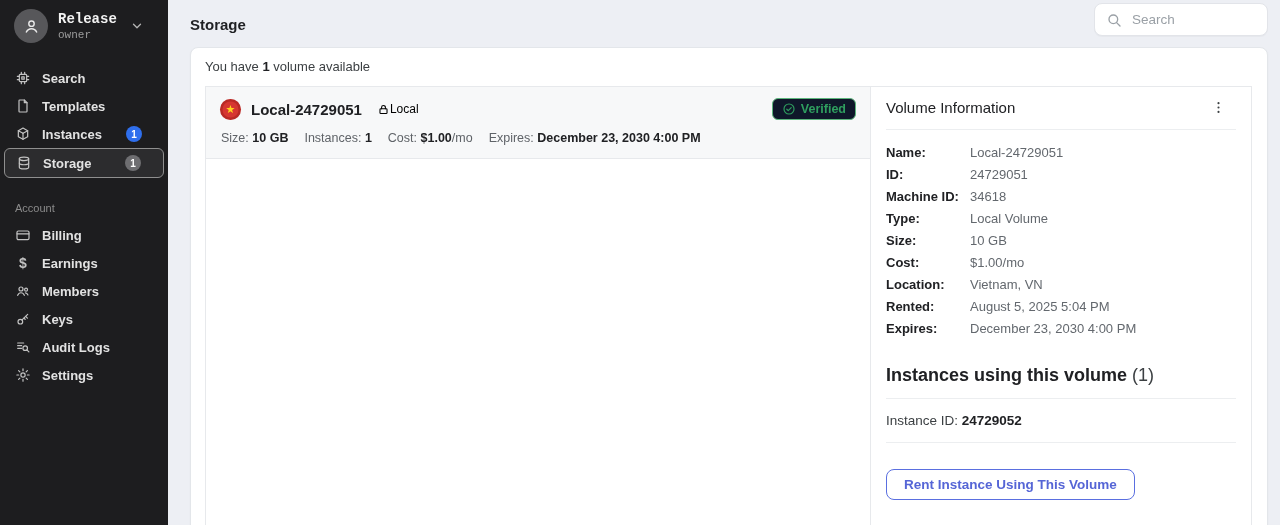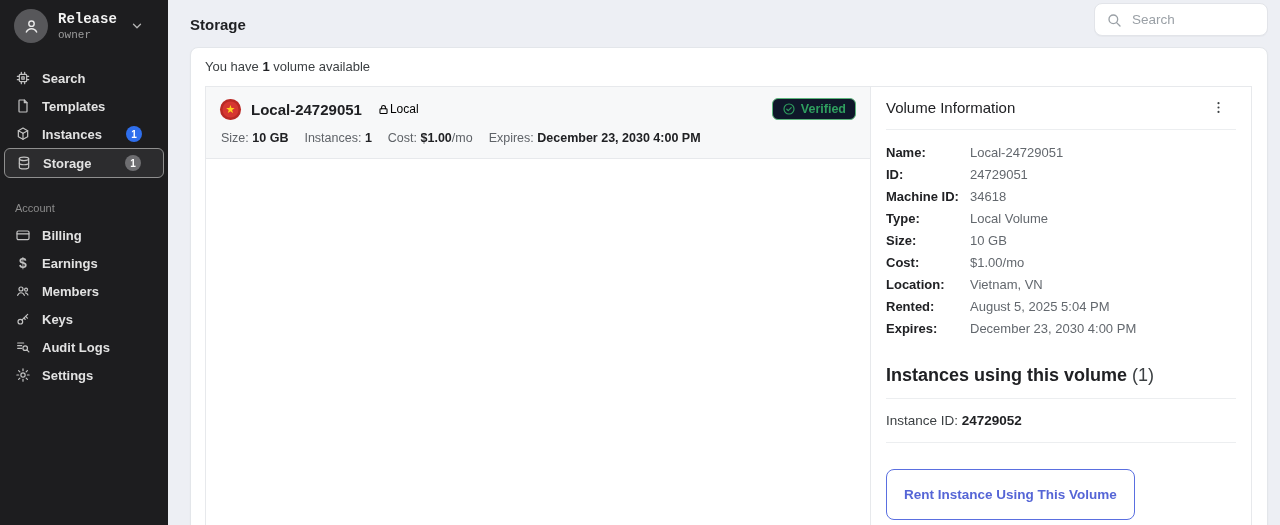--- a/index.html
+++ b/index.html
@@ -106,21 +106,21 @@
   .kv { display:flex; font-size:13px; line-height:22px; }
   .kv-label { width:84px; flex:none; font-weight:700; color:#202124; }
   .kv-value { color:#63686e; }
   .instances-heading { margin-top:25px; font-size:18px; font-weight:700; color:#202124; }
   .instances-heading span { font-weight:400; color:#3c4043; }
   .row-divider { border-bottom:1px solid #eceef0; margin:12px 0; }
   .instance-row { font-size:13.5px; color:#3c4043; padding:2px 0; }
   .instance-row b { color:#202124; }
   .rent-btn {
     margin-top:14px; background:#fff; border:1.5px solid #5a6fe0; color:#5565d6;
-    font-weight:700; font-size:13.5px; padding:17px 17px; border-radius:8px;
+    font-weight:700; font-size:13.5px; padding:7px 17px; border-radius:8px;
     cursor:pointer; font-family:inherit;
   }
 </style>
 </head>
 <body>
 
 <aside class="sidebar">
   <div class="ws">
     <div class="avatar">
       <span>

